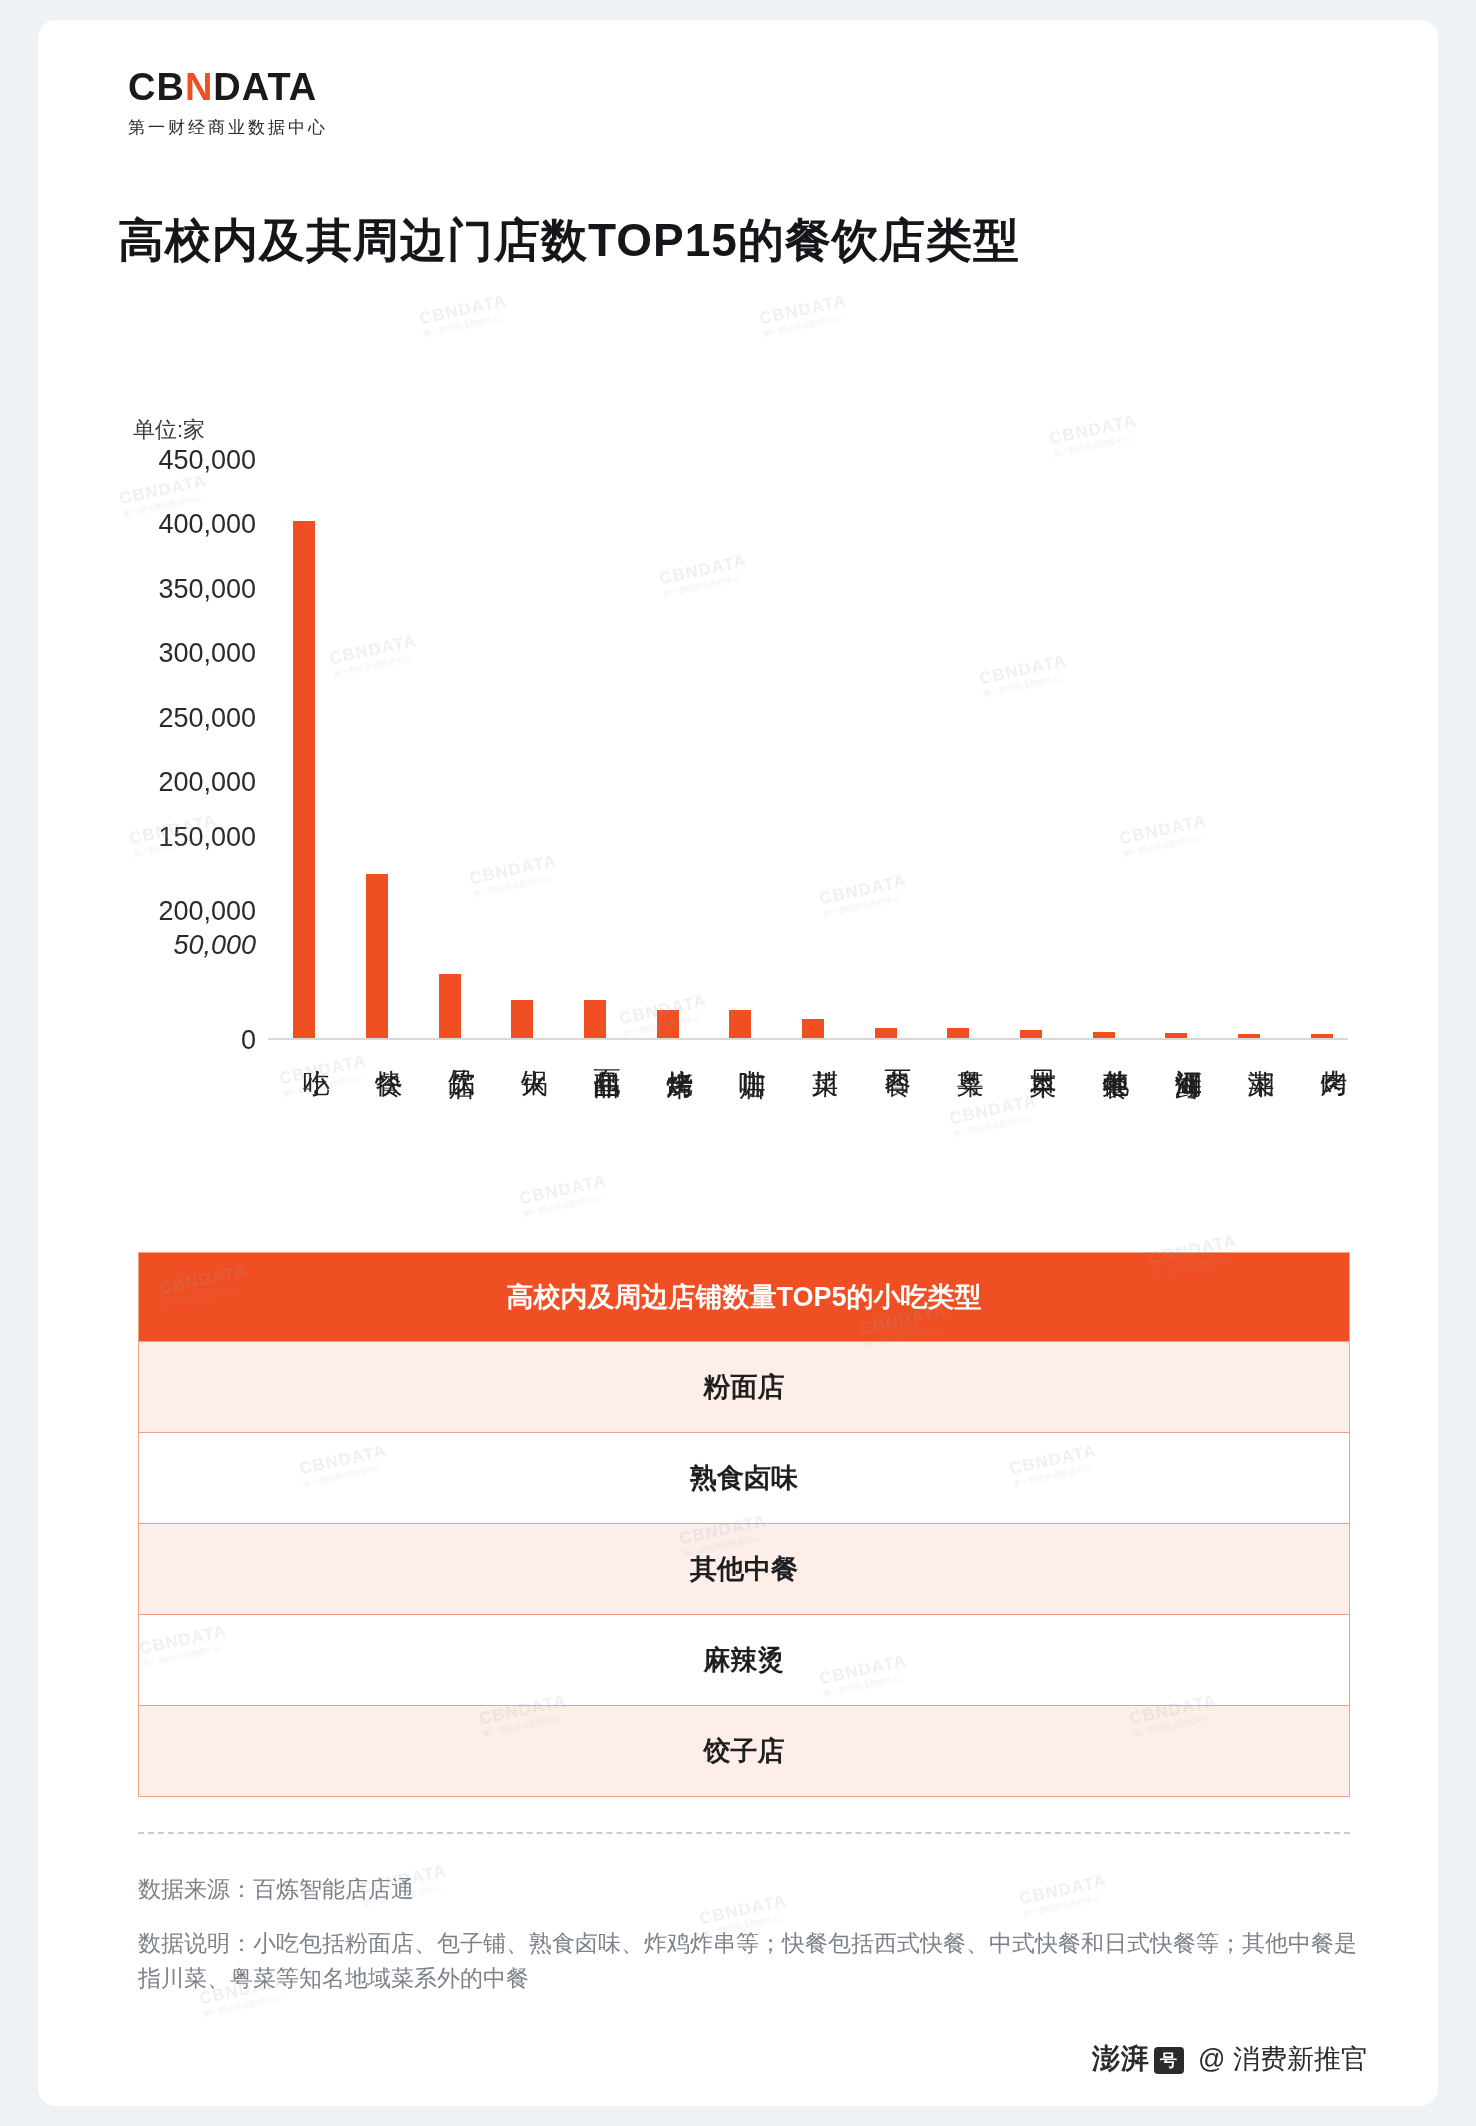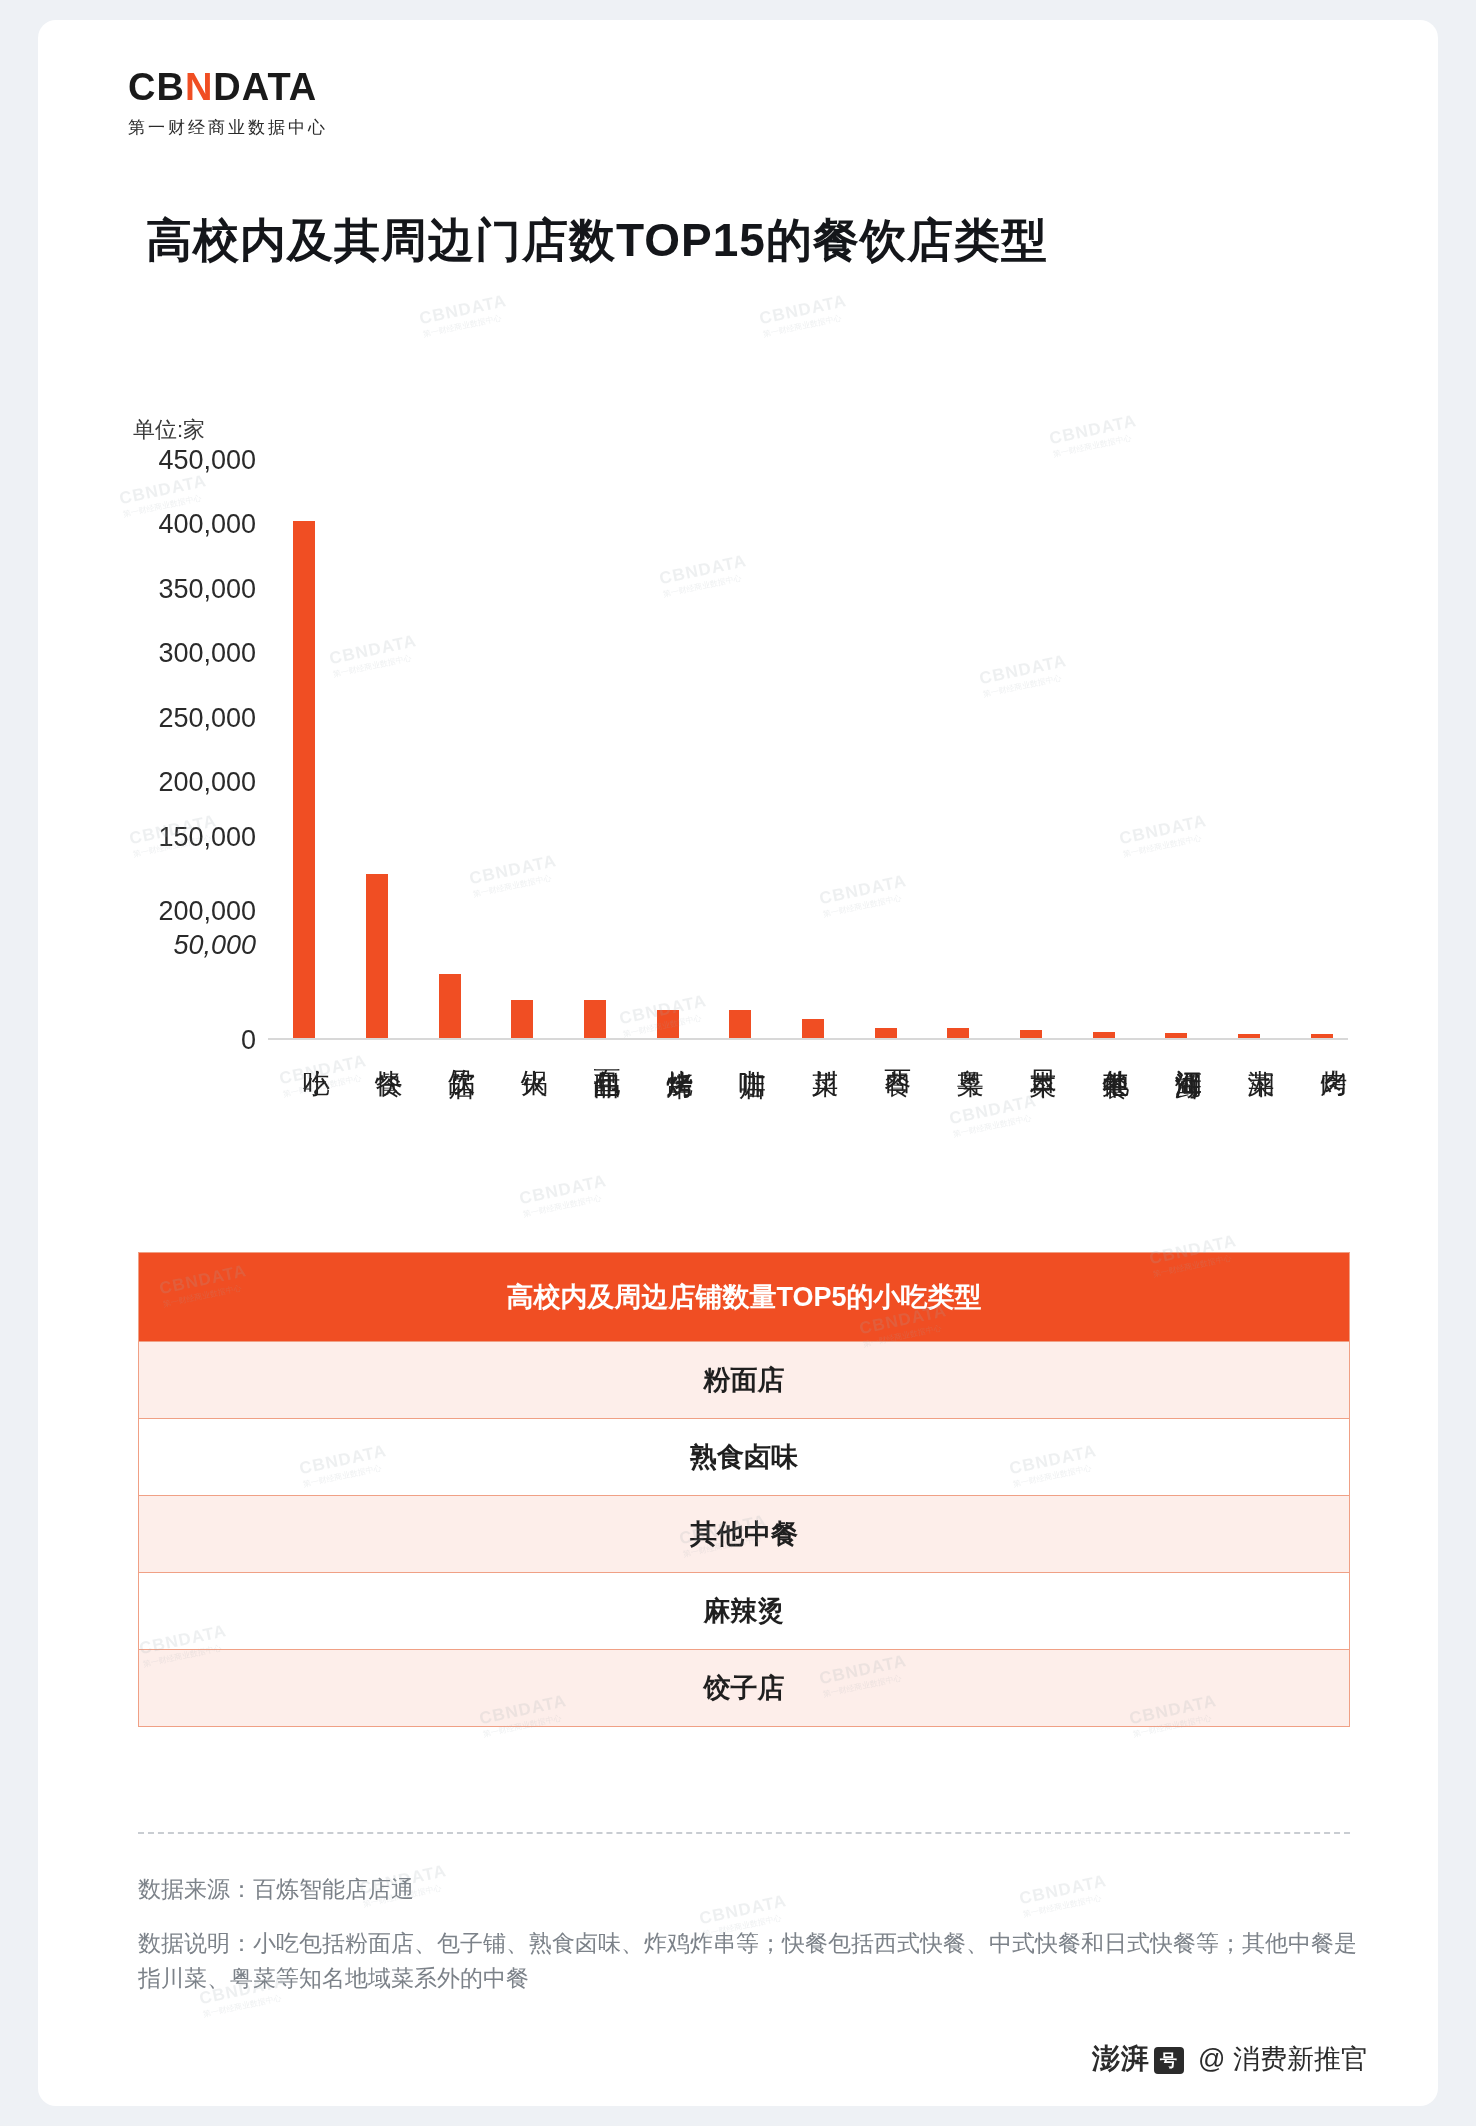--- a/index.html
+++ b/index.html
@@ -53,21 +53,20 @@
 
   
   .title {
     position: absolute;
     left: 80px;
     top: 190px;
     font-size: 46px;
     font-weight: bold;
     color: #14161a;
     letter-spacing: 1px;
-    margin-left: 28px;
   }
 
   
   .chart-block {
     position: absolute;
     left: 80px;
     top: 380px;
     width: 1240px;
     height: 820px;
   }
@@ -164,21 +163,21 @@
     font-size: 27px;
     font-weight: bold;
     text-align: center;
     padding: 26px 0;
   }
   .table-row {
     font-size: 27px;
     color: #1f1f1f;
     font-weight: bold;
     text-align: center;
-    padding: 20px 0;
+    padding: 27px 0;
     border-top: 1px solid #f0a085;
   }
   .table-row.odd {
     background: #fdeeea;
   }
   .table-row.even {
     background: #ffffff;
   }
 
   

